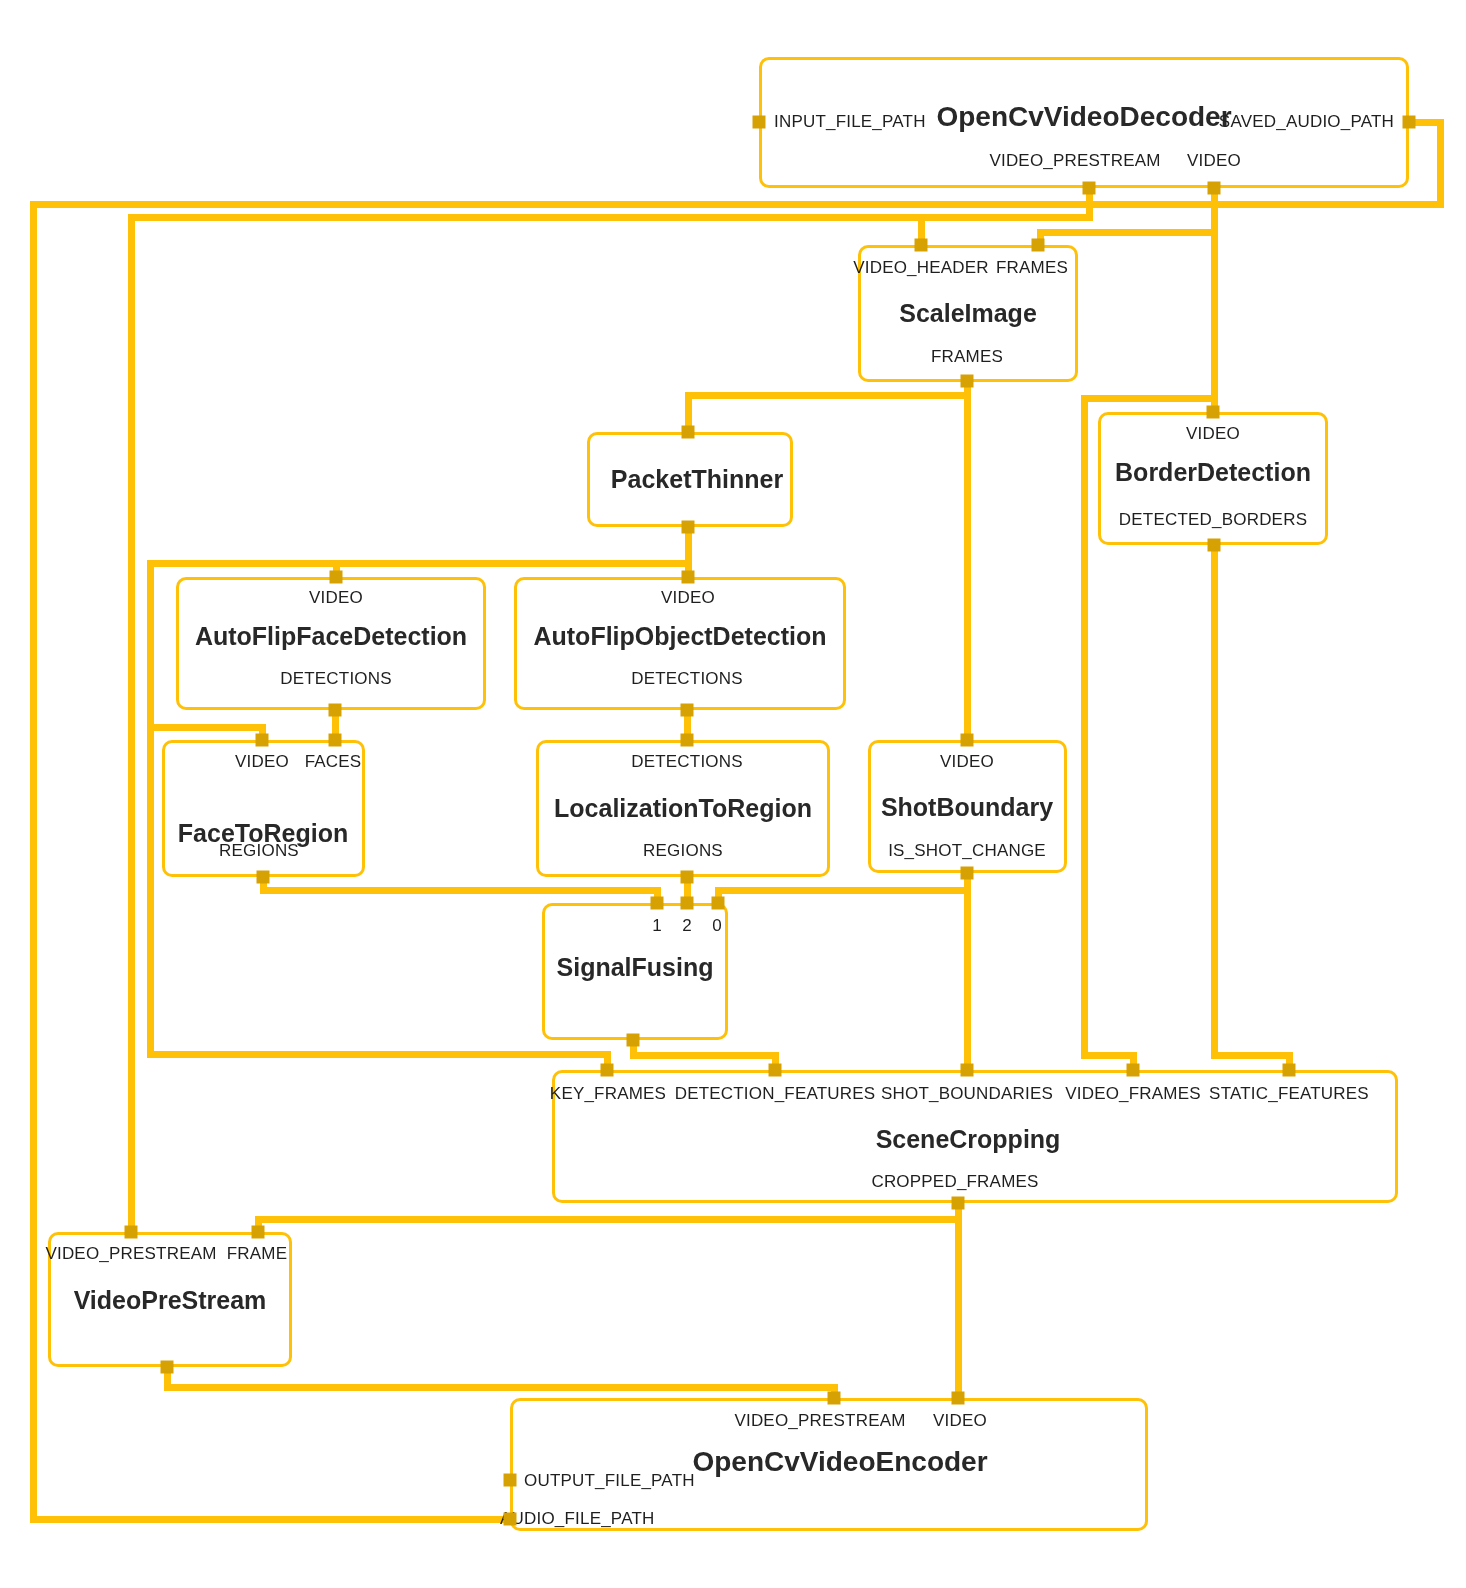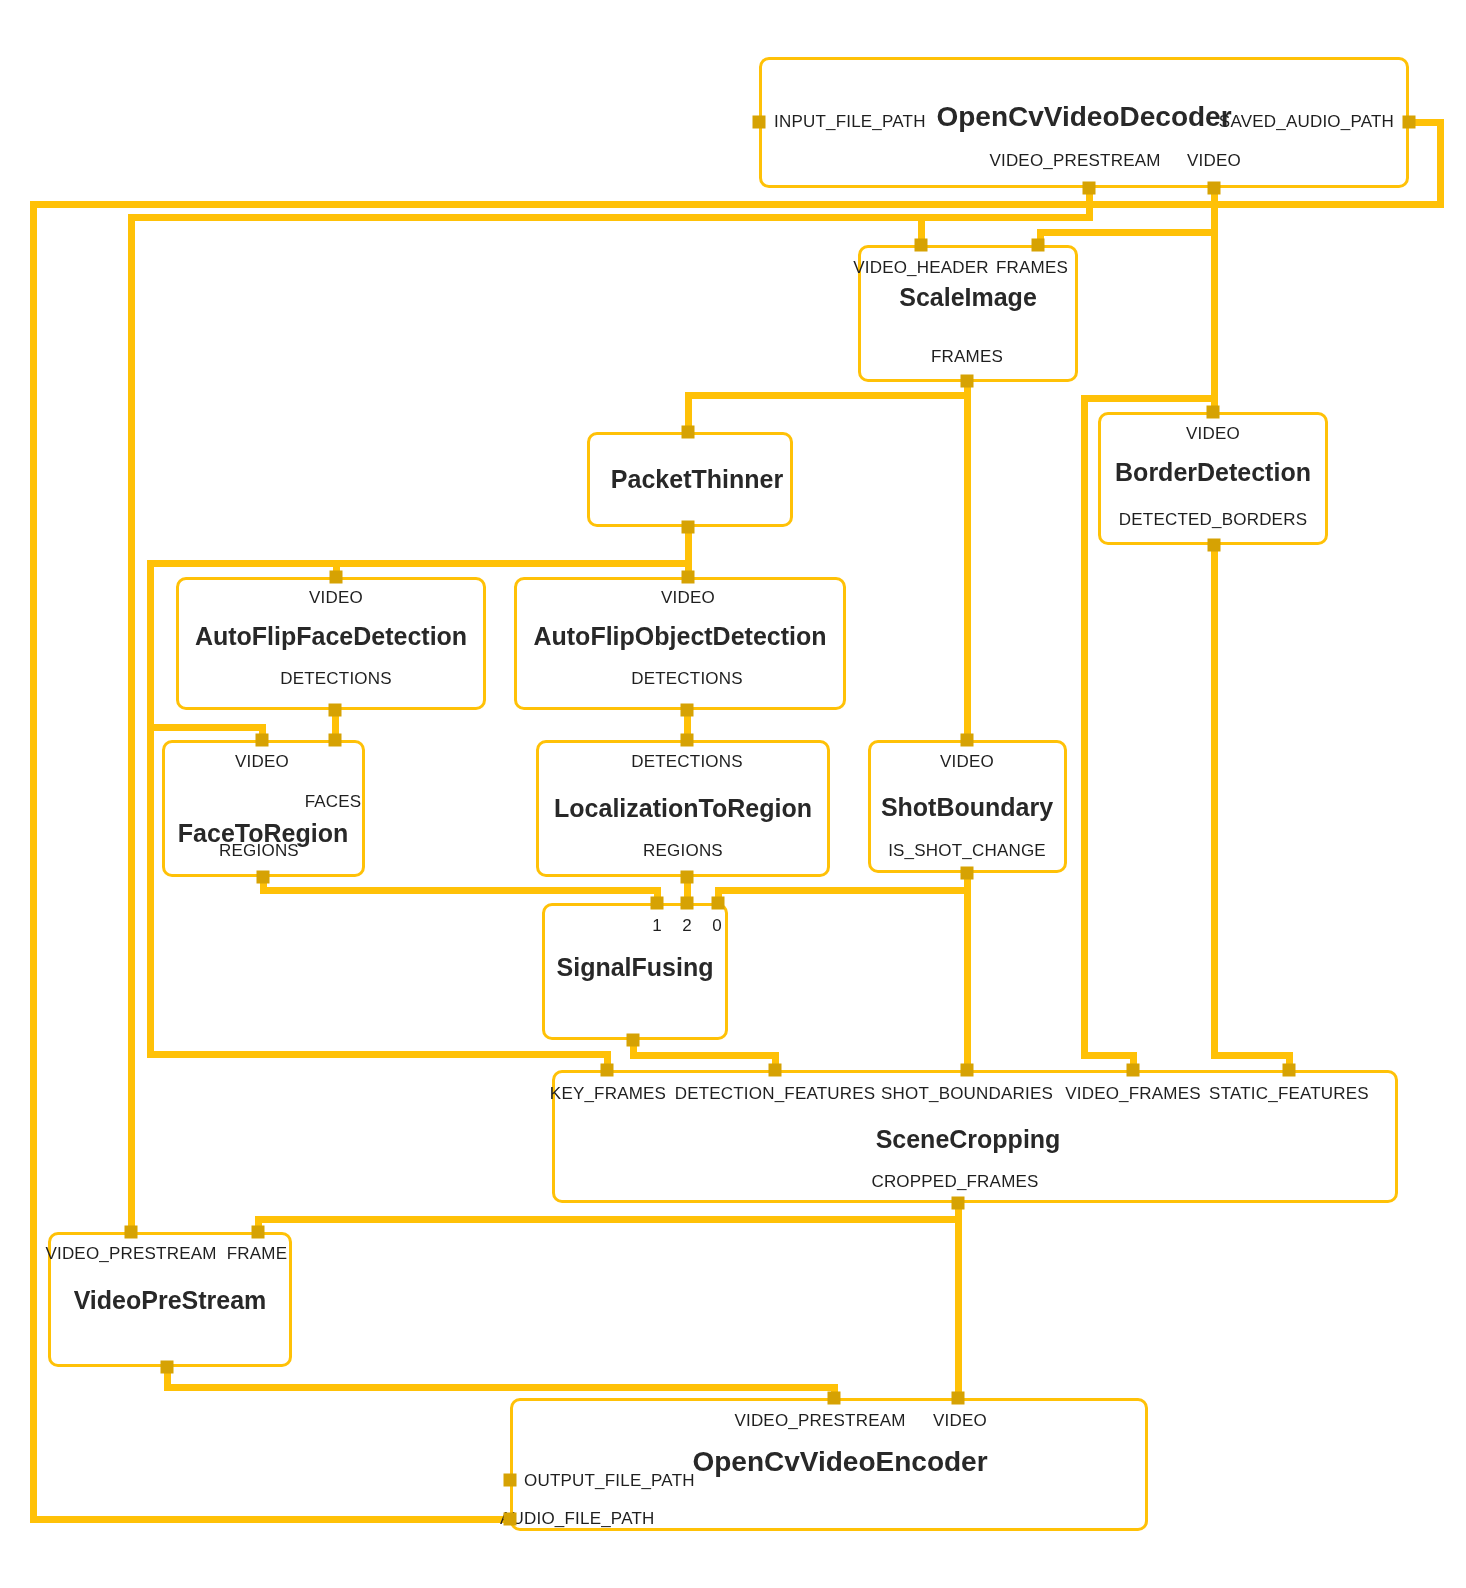--- a/index.html
+++ b/index.html
@@ -72,21 +72,21 @@
     <div class="port" style="left:1409px;top:122px"></div>
     <div class="port" style="left:1089px;top:188px"></div>
     <div class="port" style="left:1214px;top:188px"></div>
   </div>
 
   
   <div class="node-group">
     <div class="node" style="left:858px;top:245px;width:220px;height:137px"></div>
     <span class="lbl" style="left:921px;top:268px">VIDEO_HEADER</span>
     <span class="lbl" style="left:1032px;top:268px">FRAMES</span>
-    <span class="title" style="left:968px;top:297px">ScaleImage</span>
+    <span class="title" style="left:968px;top:313px">ScaleImage</span>
     <span class="lbl" style="left:967px;top:357px">FRAMES</span>
     <div class="port" style="left:921px;top:245px"></div>
     <div class="port" style="left:1038px;top:245px"></div>
     <div class="port" style="left:967px;top:381px"></div>
   </div>
 
   
   <div class="node-group">
     <div class="node" style="left:587px;top:432px;width:206px;height:95px"></div>
     <span class="title" style="left:697px;top:479px">PacketThinner</span>
@@ -121,21 +121,21 @@
     <span class="title" style="left:680px;top:636px">AutoFlipObjectDetection</span>
     <span class="lbl" style="left:687px;top:679px">DETECTIONS</span>
     <div class="port" style="left:688px;top:577px"></div>
     <div class="port" style="left:687px;top:710px"></div>
   </div>
 
   
   <div class="node-group">
     <div class="node" style="left:162px;top:740px;width:203px;height:137px"></div>
     <span class="lbl" style="left:262px;top:762px">VIDEO</span>
-    <span class="lbl" style="left:333px;top:802px">FACES</span>
+    <span class="lbl" style="left:333px;top:762px">FACES</span>
     <span class="title" style="left:263px;top:833px">FaceToRegion</span>
     <span class="lbl" style="left:259px;top:851px">REGIONS</span>
     <div class="port" style="left:262px;top:740px"></div>
     <div class="port" style="left:335px;top:740px"></div>
     <div class="port" style="left:263px;top:877px"></div>
   </div>
 
   
   <div class="node-group">
     <div class="node" style="left:536px;top:740px;width:294px;height:137px"></div>

